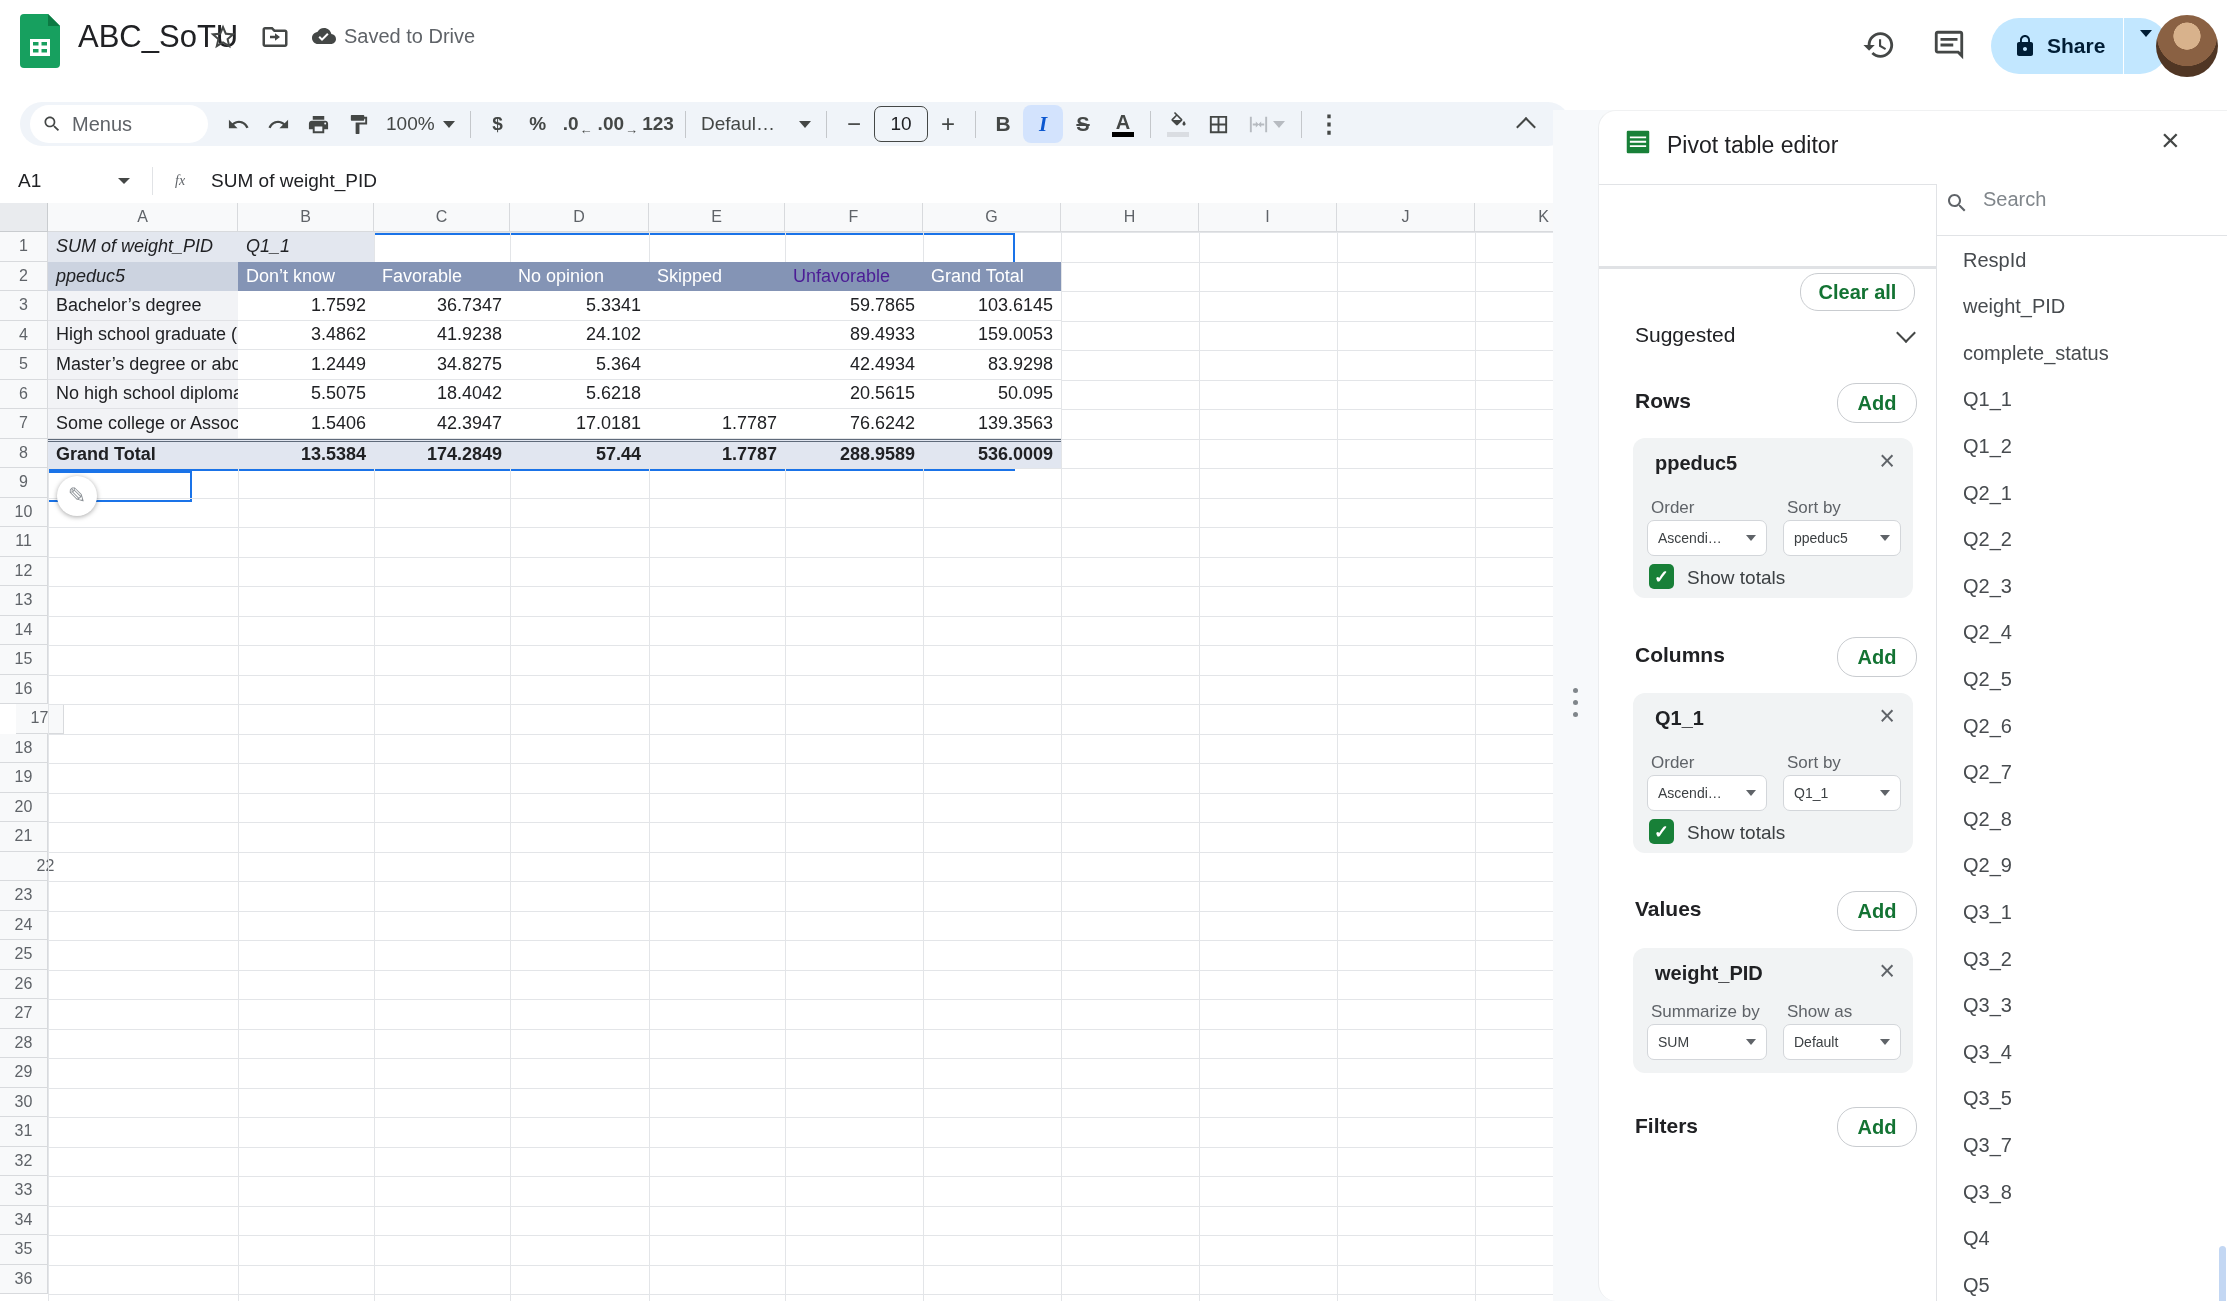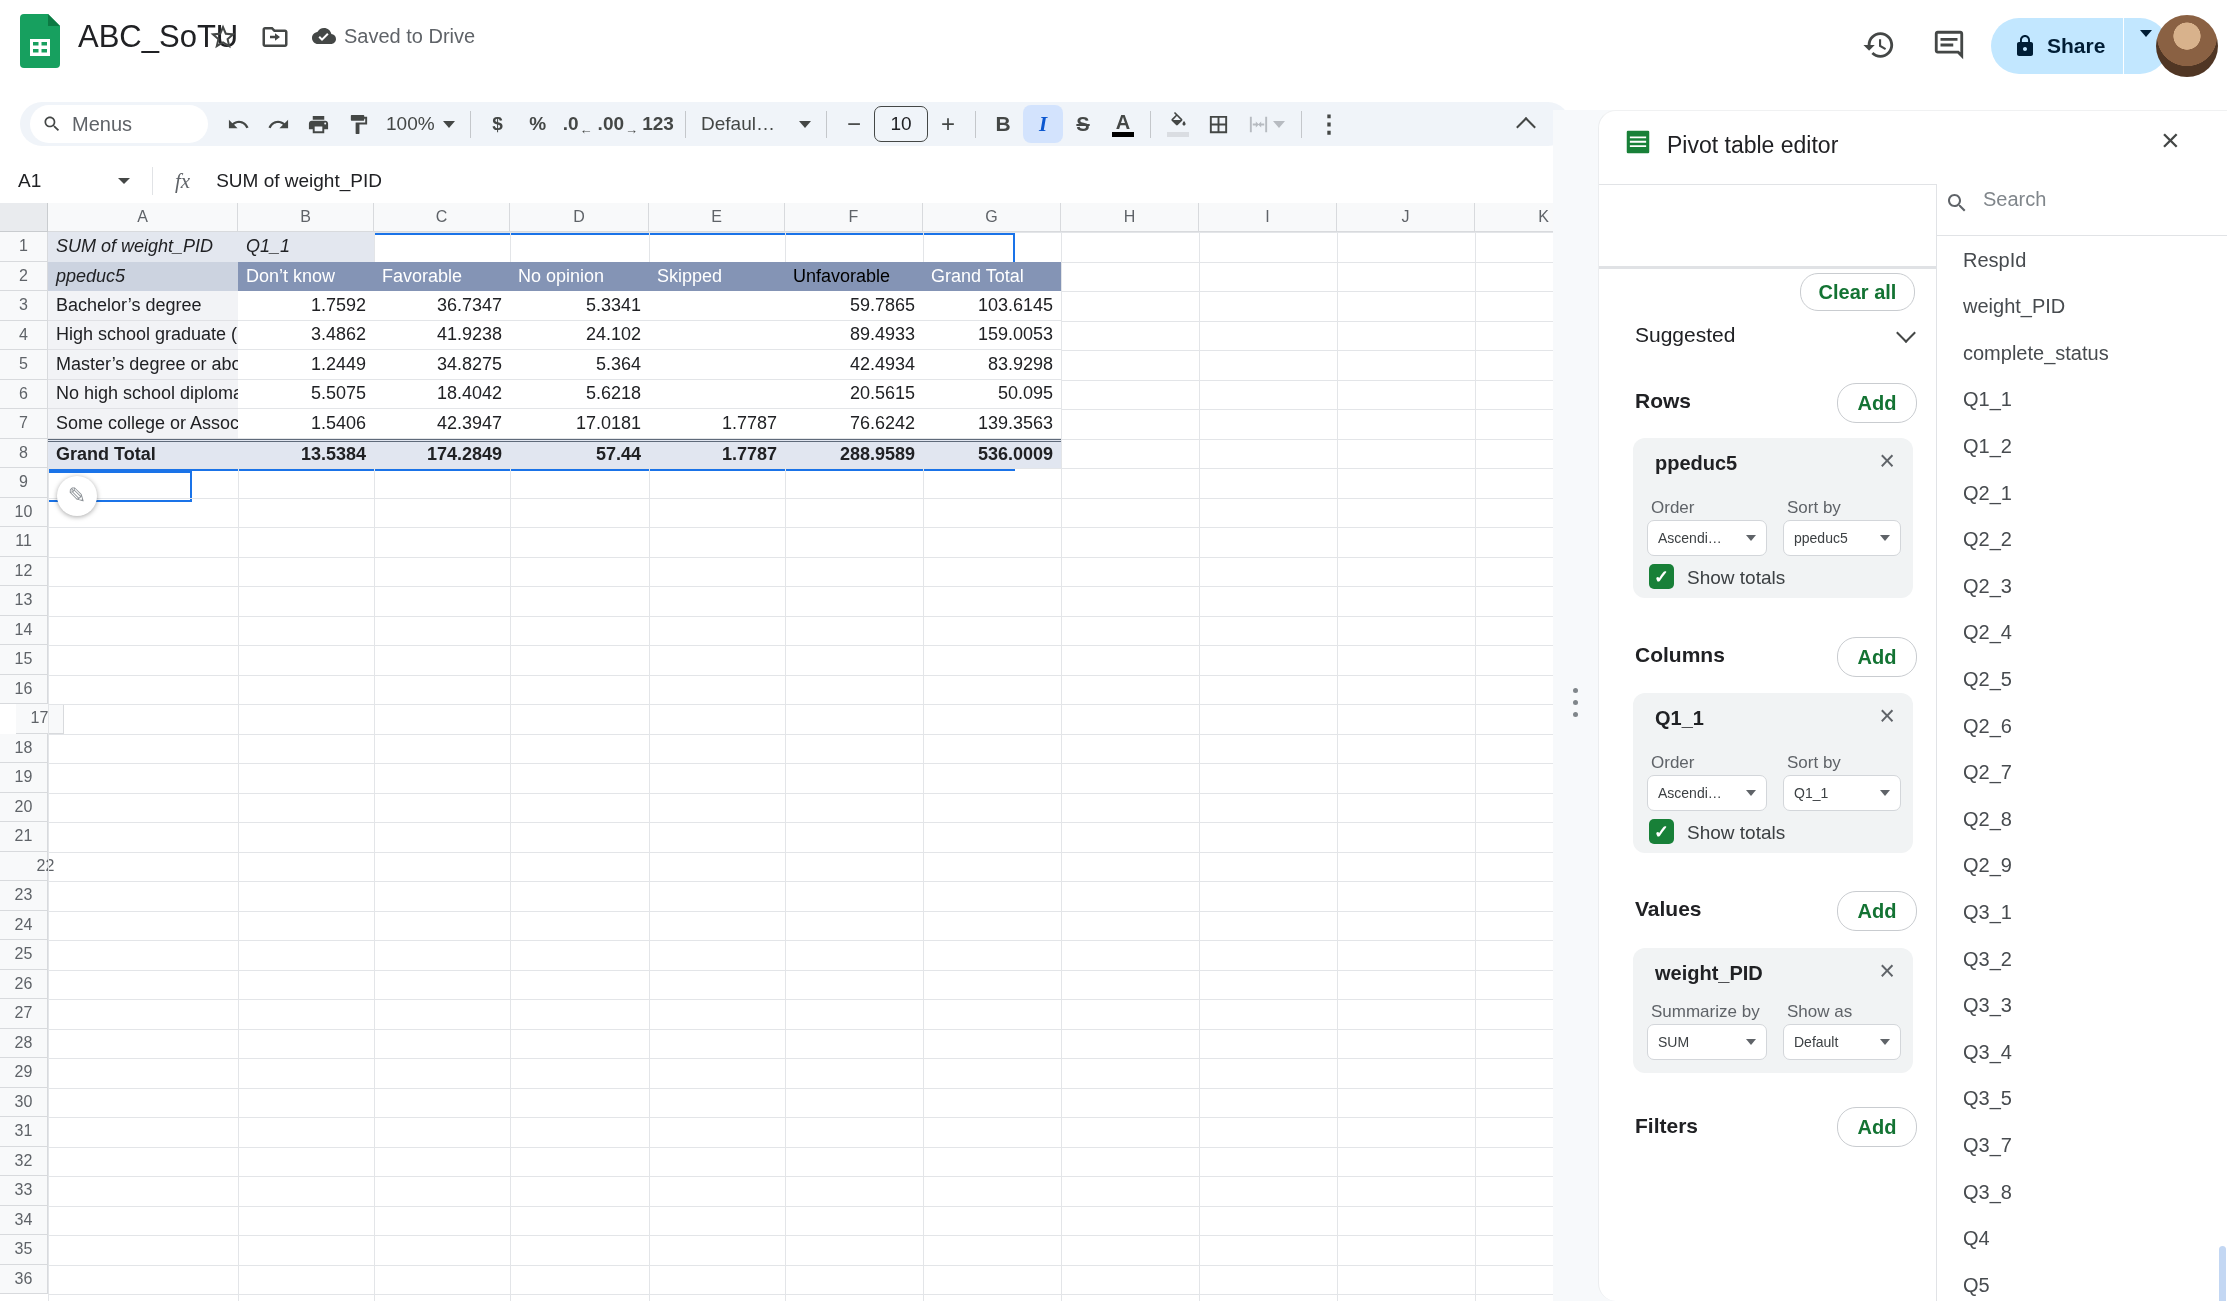--- a/index.html
+++ b/index.html
@@ -28,21 +28,21 @@
   .val-box{display:flex;align-items:center;gap:8px;font-size:19px;font-weight:500;color:#444746;padding:0 8px;}
   .caret{width:0;height:0;border-left:6px solid transparent;border-right:6px solid transparent;border-top:7px solid #444746;}
   .size-box{width:52px;height:34px;border:1.5px solid #444746;border-radius:7px;display:flex;align-items:center;
             justify-content:center;font-size:19px;color:#202124;}
   .active-blue{background:#d3e3fd;color:#0b57d0;}
   .chev{width:12px;height:12px;border-right:2.4px solid #444746;border-bottom:2.4px solid #444746;display:inline-block;}
   .chev.down{transform:rotate(45deg);}
   .chev.up{transform:rotate(-135deg);}
   
   .fbar{display:flex;align-items:center;border-bottom:1px solid #e1e3e6;background:#fff;}
-  .fx{font-family:"Liberation Serif",serif;font-style:italic;font-size:21px;color:#5f6368;}
+  .fx{font-family:"Liberation Serif",serif;font-style:italic;font-size:14px;color:#5f6368;}
   
   #sheet{position:absolute;left:0;top:203px;width:1555px;height:1098px;overflow:hidden;background:#fff;}
   .colhdr,.rowhdr{position:absolute;background:#f8f9fa;color:#5f6368;font-size:16px;display:flex;
        align-items:center;justify-content:center;box-sizing:border-box;border-right:1px solid #d8dadd;border-bottom:1px solid #d8dadd;}
   .corner{position:absolute;background:#e9ebee;border-right:1px solid #c9cccf;border-bottom:1px solid #c9cccf;box-sizing:border-box;}
   .gl{position:absolute;background:#e3e5e8;}
   .pcell{position:absolute;font-size:18px;display:flex;align-items:center;overflow:hidden;white-space:nowrap;
          padding:0 8px;box-sizing:border-box;}
   .pnum{justify-content:flex-end;}
   .fab{position:absolute;width:40px;height:40px;border-radius:50%;background:#fff;box-shadow:0 1px 5px rgba(0,0,0,.35);
@@ -339,21 +339,21 @@
       <div class="gl" style="left: 48px; top: 1061.5px; width: 1507px; height: 1px;"></div>
       <div class="gl" style="left: 48px; top: 1091px; width: 1507px; height: 1px;"></div>
       <div class="pcell" style="left: 48px; top: 29px; width: 190px; height: 29.5px; background: rgb(227, 231, 239); font-style: italic;">SUM of weight_PID</div>
       <div class="pcell" style="left: 238px; top: 29px; width: 136px; height: 29.5px; background: rgb(227, 231, 239); font-style: italic;">Q1_1</div>
       <div style="left: 374px; top: 29px; width: 687px; height: 29.5px; background: rgb(227, 231, 239);"></div>
       <div class="pcell" style="left: 48px; top: 58.5px; width: 190px; height: 29.5px; background: rgb(204, 211, 224); font-style: italic;">ppeduc5</div>
       <div class="pcell" style="left: 238px; top: 58.5px; width: 136px; height: 29.5px; background: rgb(132, 148, 181); color: rgb(255, 255, 255);">Don’t know</div>
       <div class="pcell" style="left: 374px; top: 58.5px; width: 136px; height: 29.5px; background: rgb(132, 148, 181); color: rgb(255, 255, 255);">Favorable</div>
       <div class="pcell" style="left: 510px; top: 58.5px; width: 139px; height: 29.5px; background: rgb(132, 148, 181); color: rgb(255, 255, 255);">No opinion</div>
       <div class="pcell" style="left: 649px; top: 58.5px; width: 136px; height: 29.5px; background: rgb(132, 148, 181); color: rgb(255, 255, 255);">Skipped</div>
-      <div class="pcell" style="left: 785px; top: 58.5px; width: 138px; height: 29.5px; background: rgb(132, 148, 181); color: #000000;">Unfavorable</div>
+      <div class="pcell" style="left: 785px; top: 58.5px; width: 138px; height: 29.5px; background: rgb(132, 148, 181); color: #4c1d95;">Unfavorable</div>
       <div class="pcell" style="left: 923px; top: 58.5px; width: 138px; height: 29.5px; background: rgb(132, 148, 181); color: rgb(255, 255, 255);">Grand Total</div>
       <div class="pcell" style="left: 48px; top: 88px; width: 190px; height: 29.5px; background: rgb(242, 243, 246); border-bottom: 1px solid rgb(224, 225, 229);">Bachelor’s degree</div>
       <div class="pcell pnum" style="left: 238px; top: 88px; width: 136px; height: 29.5px; background: rgb(255, 255, 255); border-bottom: 1px solid rgb(227, 229, 232);">1.7592</div>
       <div class="pcell pnum" style="left: 374px; top: 88px; width: 136px; height: 29.5px; background: rgb(255, 255, 255); border-bottom: 1px solid rgb(227, 229, 232);">36.7347</div>
       <div class="pcell pnum" style="left: 510px; top: 88px; width: 139px; height: 29.5px; background: rgb(255, 255, 255); border-bottom: 1px solid rgb(227, 229, 232);">5.3341</div>
       <div class="pcell pnum" style="left: 649px; top: 88px; width: 136px; height: 29.5px; background: rgb(255, 255, 255); border-bottom: 1px solid rgb(227, 229, 232);"></div>
       <div class="pcell pnum" style="left: 785px; top: 88px; width: 138px; height: 29.5px; background: rgb(255, 255, 255); border-bottom: 1px solid rgb(227, 229, 232);">59.7865</div>
       <div class="pcell pnum" style="left: 923px; top: 88px; width: 138px; height: 29.5px; background: rgb(255, 255, 255); border-bottom: 1px solid rgb(227, 229, 232);">103.6145</div>
       <div class="pcell" style="left: 48px; top: 117.5px; width: 190px; height: 29.5px; background: rgb(242, 243, 246); border-bottom: 1px solid rgb(224, 225, 229);">High school graduate (</div>
       <div class="pcell pnum" style="left: 238px; top: 117.5px; width: 136px; height: 29.5px; background: rgb(255, 255, 255); border-bottom: 1px solid rgb(227, 229, 232);">3.4862</div>

